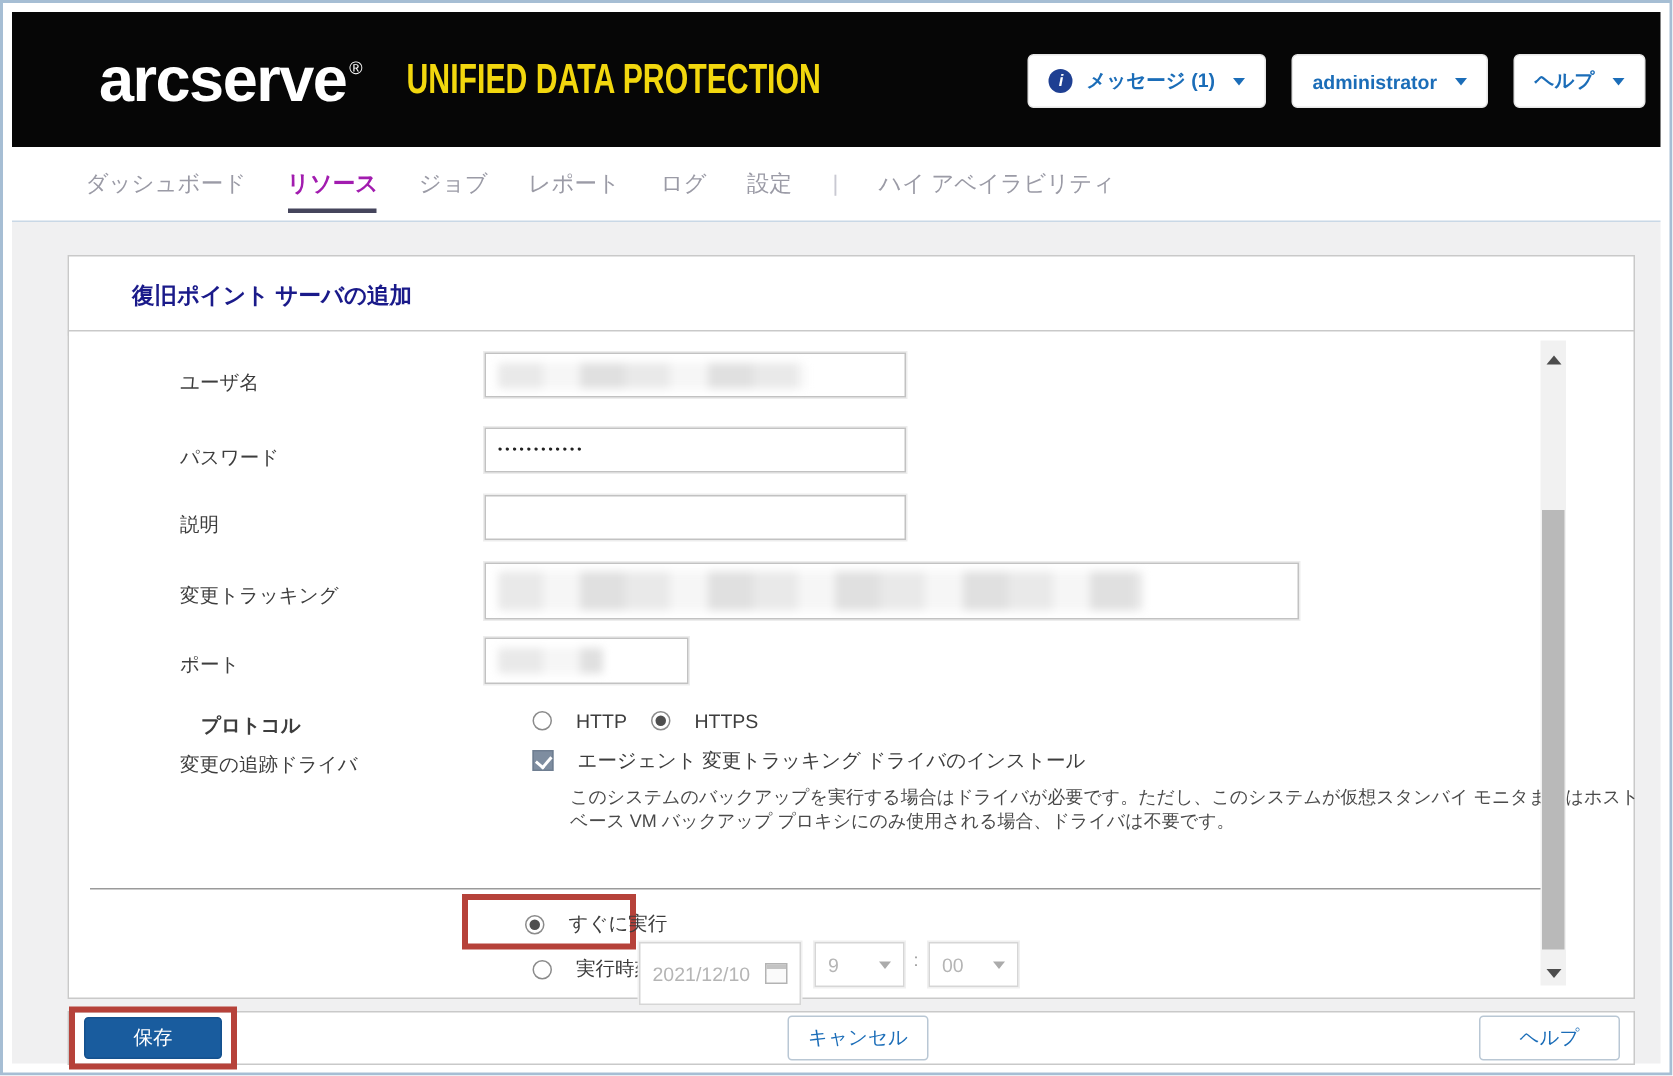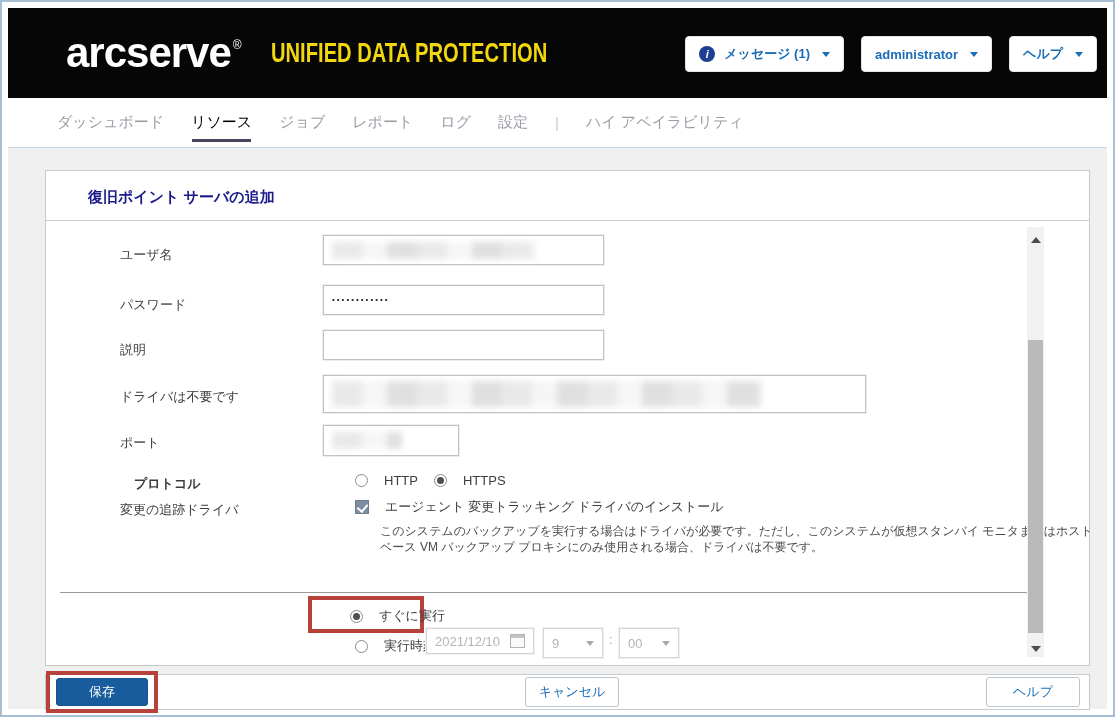--- a/index.html
+++ b/index.html
@@ -22,21 +22,21 @@
         color:#1b6db8;font-weight:bold;font-size:13px;display:flex;align-items:center;gap:9px;cursor:pointer;}
   .hbtn .caret{margin-left:3px;}
   .caret{width:0;height:0;border-left:4px solid transparent;border-right:4px solid transparent;border-top:5px solid #1b6db8;}
   .info-ic{width:16px;height:16px;border-radius:50%;background:#1e3f92;color:#fff;font-size:11px;font-weight:bold;
            font-style:italic;display:flex;align-items:center;justify-content:center;line-height:1;}
 
   
   .nav{position:absolute;left:6px;right:6px;top:96px;height:50px;background:#fff;
        border-bottom:1px solid #c9d8e6;display:flex;align-items:center;padding-left:49px;gap:27px;box-sizing:border-box;}
   .tab{font-size:15px;color:#9b9ba6;position:relative;height:100%;display:flex;align-items:center;cursor:pointer;}
-  .tab.active{color:#000000;font-weight:normal;}
+  .tab.active{color:#a21caf;font-weight:bold;}
   .tab.active::after{content:"";position:absolute;left:1px;right:1px;bottom:5px;height:3px;background:#45455c;}
   .nav-sep{color:#c9c9d2;font-size:15px;}
 
   
   .content{position:absolute;left:6px;right:6px;top:146px;bottom:6px;background:#f0f0f1;}
   .panel{position:absolute;background:#fff;border:1px solid #c9c9c9;box-sizing:border-box;}
   .title-box{left:37px;right:17px;top:22px;height:54px;display:flex;align-items:center;padding-left:42px;}
   .page-title{color:#1a1a8a;font-weight:bold;font-size:15px;}
 
   .form-box{left:37px;right:17px;top:72px;height:446px;}
@@ -137,21 +137,21 @@
       </div>
 
       <div class="row flabel" style="left:42px;top:75px;">パスワード</div>
       <div class="tinput" style="left:277px;top:64px;width:281px;height:30px;">
         <span class="pw-dots">••••••••••••</span>
       </div>
 
       <div class="row flabel" style="left:42px;top:120px;">説明</div>
       <div class="tinput" style="left:277px;top:109px;width:281px;height:30px;"></div>
 
-      <div class="row flabel" style="left:42px;top:167px;">ドライバは不要です</div>
+      <div class="row flabel" style="left:42px;top:167px;">変更トラッキング</div>
       <div class="tinput" style="left:277px;top:154px;width:543px;height:38px;">
         <span class="blur-val" style="width:430px;height:26px;"></span>
       </div>
 
       <div class="row flabel" style="left:42px;top:213px;">ポート</div>
       <div class="tinput" style="left:277px;top:204px;width:136px;height:31px;">
         <span class="blur-val" style="width:70px;"></span>
       </div>
 
       <div class="row flabel" style="left:56px;top:254px;font-weight:bold;">プロトコル</div>
@@ -183,21 +183,21 @@
       <div class="hl-red" style="left:262px;top:375px;width:116px;height:37px;"></div>
       <div class="row opt" style="left:272px;top:386px;">
         <span class="radio sel"></span>
         <span>すぐに実行</span>
       </div>
 
       <div class="row opt" style="left:277px;top:416px;">
         <span class="radio"></span>
         <span>実行時刻</span>
       </div>
-      <div class="dis-box" style="left:380px;top:407px;width:108px;height:26px;">
+      <div class="dis-box" style="left:380px;top:407px;width:108px;height:42px;">
         <span>2021/12/10</span>
         <span class="cal-icon"></span>
       </div>
       <div class="dis-box" style="left:497px;top:407px;width:60px;height:30px;">
         <span>9</span>
         <span class="caret dis-caret"></span>
       </div>
       <div class="colon" style="left:563px;top:412px;">:</div>
       <div class="dis-box" style="left:573px;top:407px;width:60px;height:30px;">
         <span>00</span>

